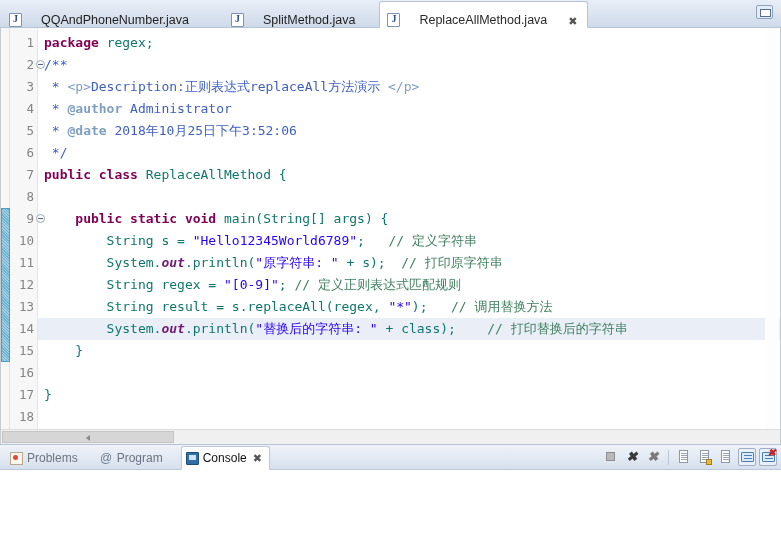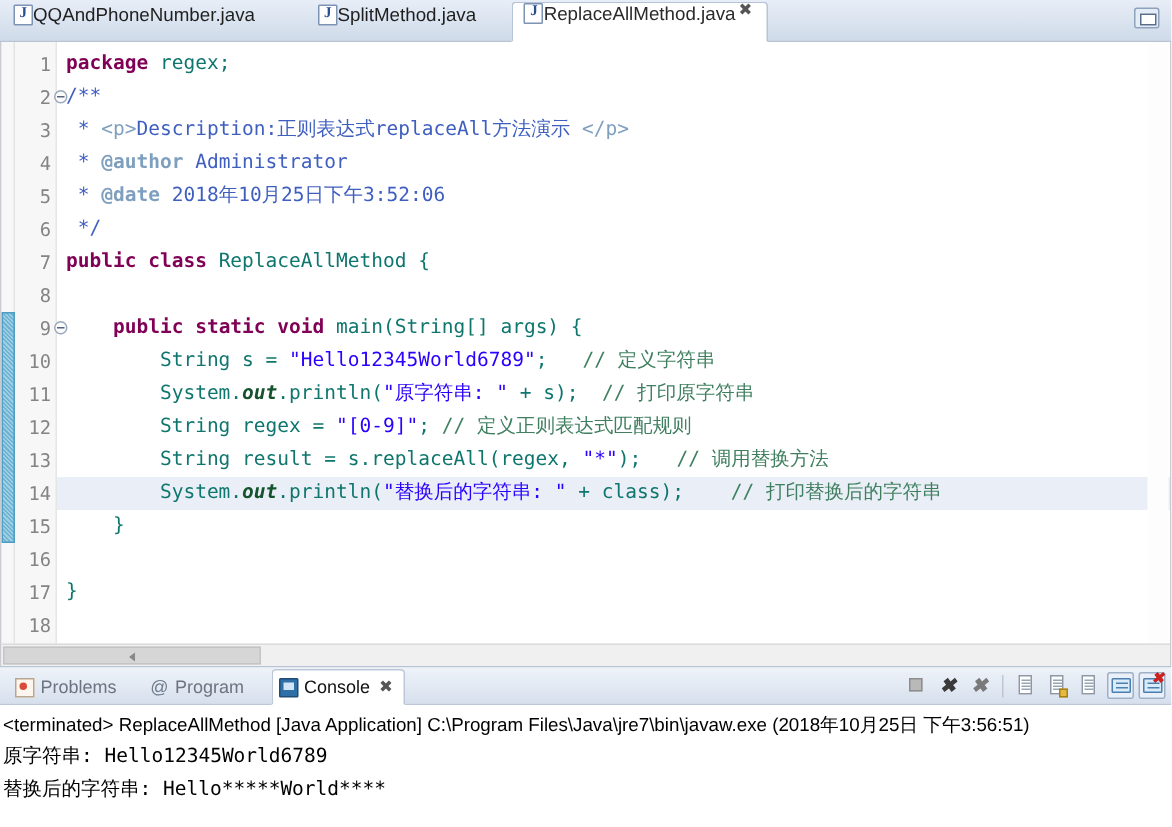--- a/index.html
+++ b/index.html
@@ -25,22 +25,22 @@
     background: linear-gradient(to bottom, #e8eef7 0%, #dbe4f0 50%, #cfdae9 100%);
     border-bottom: 1px solid #b7c4d6;
     display: flex;
     align-items: flex-end;
     padding-left: 2px;
     flex: 0 0 28px;
   }
   .etab {
     height: 24px;
     display: flex;
-    align-items: flex-start;
-    gap: 0;
+    align-items: flex-end;
+    gap: 19px;
     padding: 0 9px 0 7px;
     font-size: 12.5px;
     color: #2a2a2a;
     white-space: nowrap;
     cursor: pointer;
     position: relative;
   }
   .etab.inactive {
     color: #1f1f1f;
   }
@@ -174,21 +174,21 @@
   }
   .cline.hl {
     background: #eaeff7;
   }
   .kw   { color: #7f0055; font-weight: bold; }
   .str  { color: #2a00ff; }
   .cmt  { color: #3f7f5f; }
   .jdoc { color: #3f5fbf; }
   .jtag { color: #7f9fbf; }
   .jkey { color: #7f9fbf; font-weight: bold; }
-  .fld  { color: #14532d; font-style: italic; font-weight: bold; }
+  .fld  { color: #701a75; font-style: italic; font-weight: bold; }
   .plain{ color: #0f766e; }
 
   .hscroll {
     position: absolute;
     left: 0; right: 0; bottom: 0;
     height: 15px;
     background: #f0f0f0;
     border-top: 1px solid #dcdcdc;
   }
   .hscroll .thumb {
@@ -528,20 +528,15 @@
         <span class="tb-btn framed">
             <i class="g-mon"></i>
           </span>
         <span class="tb-btn framed">
             <i class="g-mon"></i>
             <i class="g-redx">✖</i>
           </span>
       </div>
     </div>
 
-    <div class="console-out">
-      <div class="coline meta">&lt;terminated&gt; ReplaceAllMethod [Java Application] C:\Program Files\Java\jre7\bin\javaw.exe (2018年10月25日 下午3:56:51)</div>
-      <div class="coline out">原字符串: Hello12345World6789</div>
-      <div class="coline out">替换后的字符串: Hello*****World****</div>
-    </div>
   </div>
 
 </div>
 
 </body></html>

